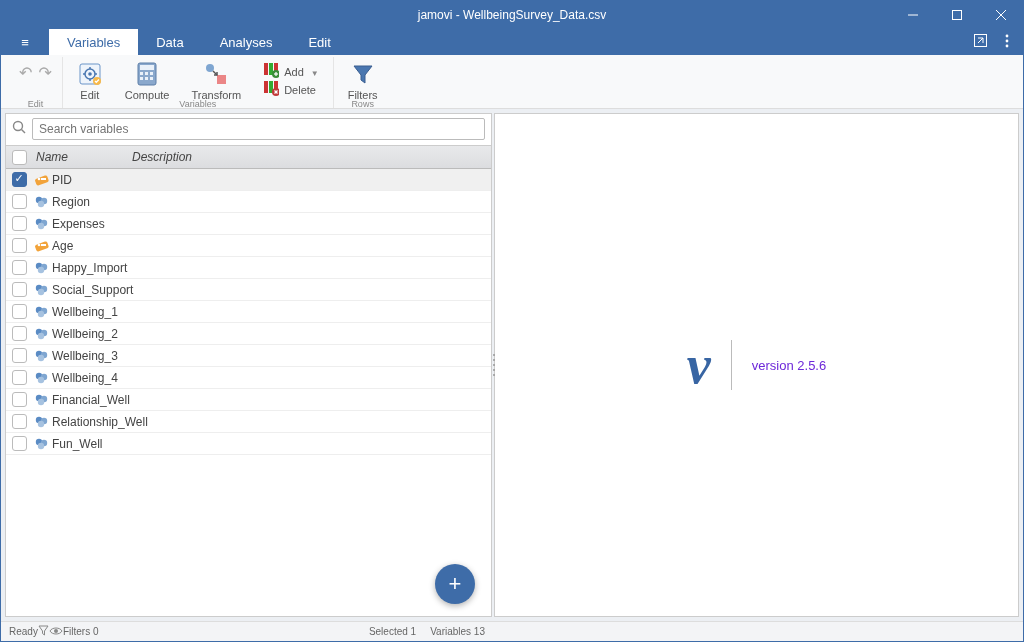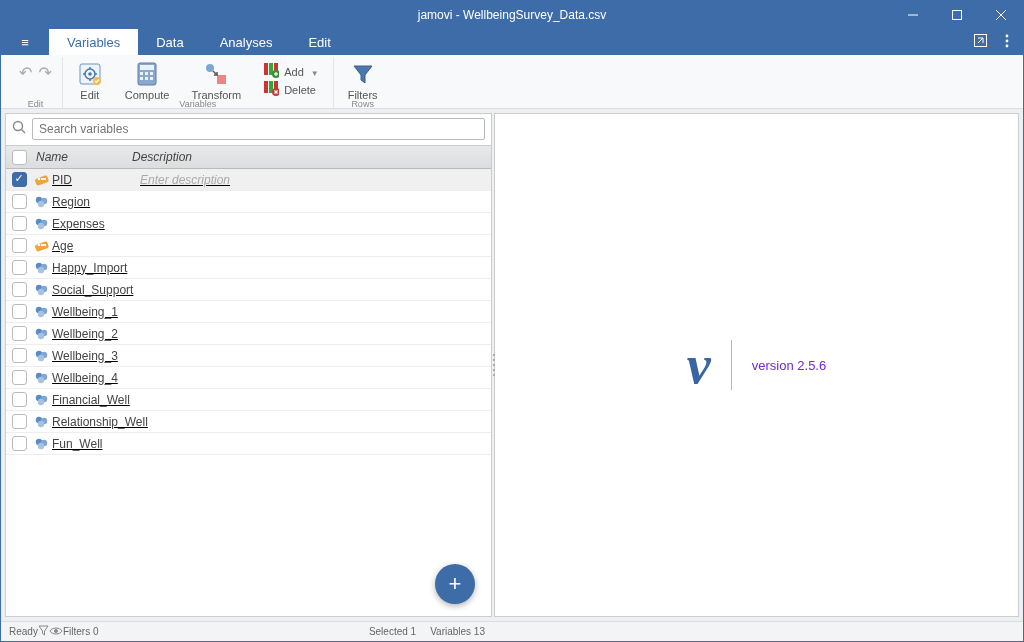--- a/index.html
+++ b/index.html
@@ -40,21 +40,21 @@
   
   .search-row { display: flex; align-items: center; padding: 4px 6px; gap: 6px; border-bottom: 1px solid transparent; border-radius: 10px; }
   .search-icon-wrap { color: #888; }
   .search-input { flex:1; border: 1px solid #bbb; border-radius: 2px; padding: 3px 6px; font-size: 12px; outline: none; }
 
   .var-header { display: flex; align-items: center; background: linear-gradient(#e8e9eb, #dcdde0); border-top: 1px solid #ccc; border-bottom: 1px solid #bbb; height: 24px; font-size: 12px; color: #444; font-style: italic; }
   .hdr-check { width: 26px; display:flex; align-items:center; justify-content:center; }
   .hdr-name { width: 100px; padding-left: 4px; }
   .hdr-desc { flex:1; }
 
-  .var-list { flex:1; overflow: auto; text-decoration: underline; }
+  .var-list { flex:1; overflow: auto; }
   .var-row { display: flex; align-items: center; height: 22px; font-size: 12px; color: #444; border-bottom: 1px solid #eee; cursor: pointer; }
   .var-row.selected { background: #f0f0f0; }
   .row-check { width: 26px; display:flex; align-items:center; justify-content:center; }
   .row-type { width: 18px; display:flex; align-items:center; justify-content:center; }
   .row-name { width: 90px; padding-left: 2px; }
   .row-desc { flex:1; color: #aaa; font-style: italic; }
 
   input[type="checkbox"].cb { appearance:none; width:15px; height:15px; border:1px solid #bbb; border-radius:3px; background:#fff; cursor:pointer; position:relative; }
   input[type="checkbox"].cb:checked { background:#3e6ca8; border-color:#3e6ca8; }
   input[type="checkbox"].cb:checked::after { content:"✓"; color:#fff; font-size:11px; position:absolute; left:2px; top:-1px; }
@@ -266,21 +266,20 @@
             <input type="checkbox" class="cb" checked="" style="">
           </span>
           <span class="row-type">
             <svg width="15" height="15" viewBox="0 0 15 15">
               <rect x="1" y="5" width="13" height="7" rx="2" fill="#f2a33a" transform="rotate(-20 7.5 7.5)"></rect>
               <circle cx="5" cy="7" r="1.3" fill="#fff"></circle>
               <rect x="7" y="6" width="5" height="2" fill="#fff"></rect>
             </svg>
           </span>
           <span class="row-name">PID</span>
-          <span class="row-desc">Enter description</span>
         </div>
         <div class="var-row">
           <span class="row-check">
             <input type="checkbox" class="cb" style="">
           </span>
           <span class="row-type">
             <svg width="15" height="15" viewBox="0 0 15 15">
               <circle cx="5" cy="6" r="3.2" fill="#5a8bc4"></circle>
               <circle cx="10" cy="7" r="3.2" fill="#7fa6d1"></circle>
               <circle cx="7" cy="10" r="3.2" fill="#a6c2e0"></circle>

